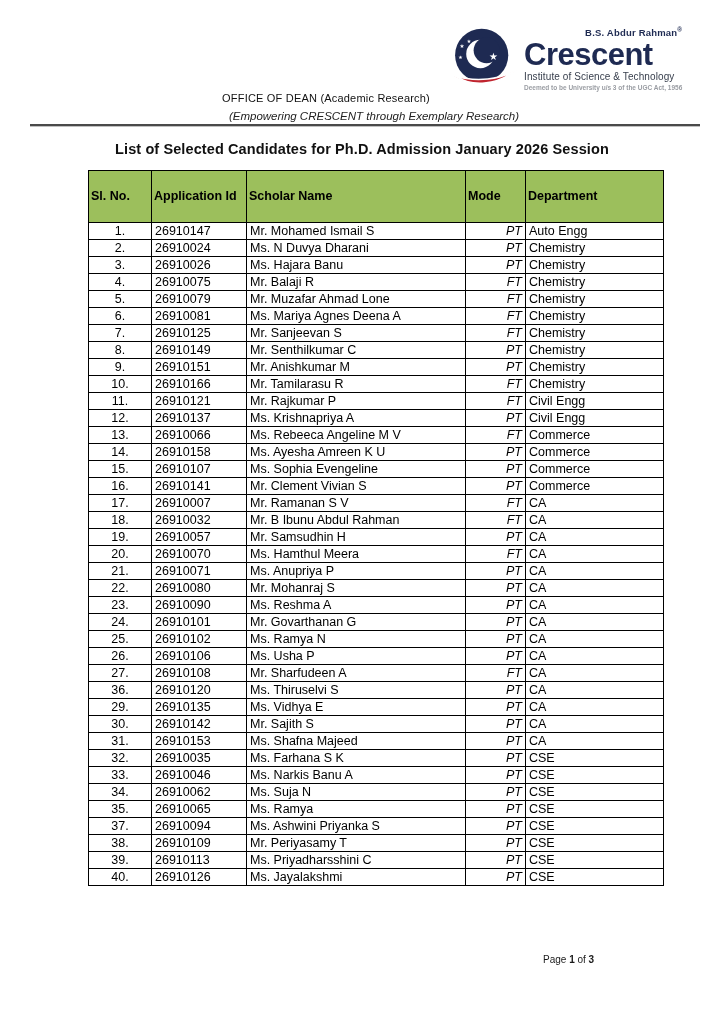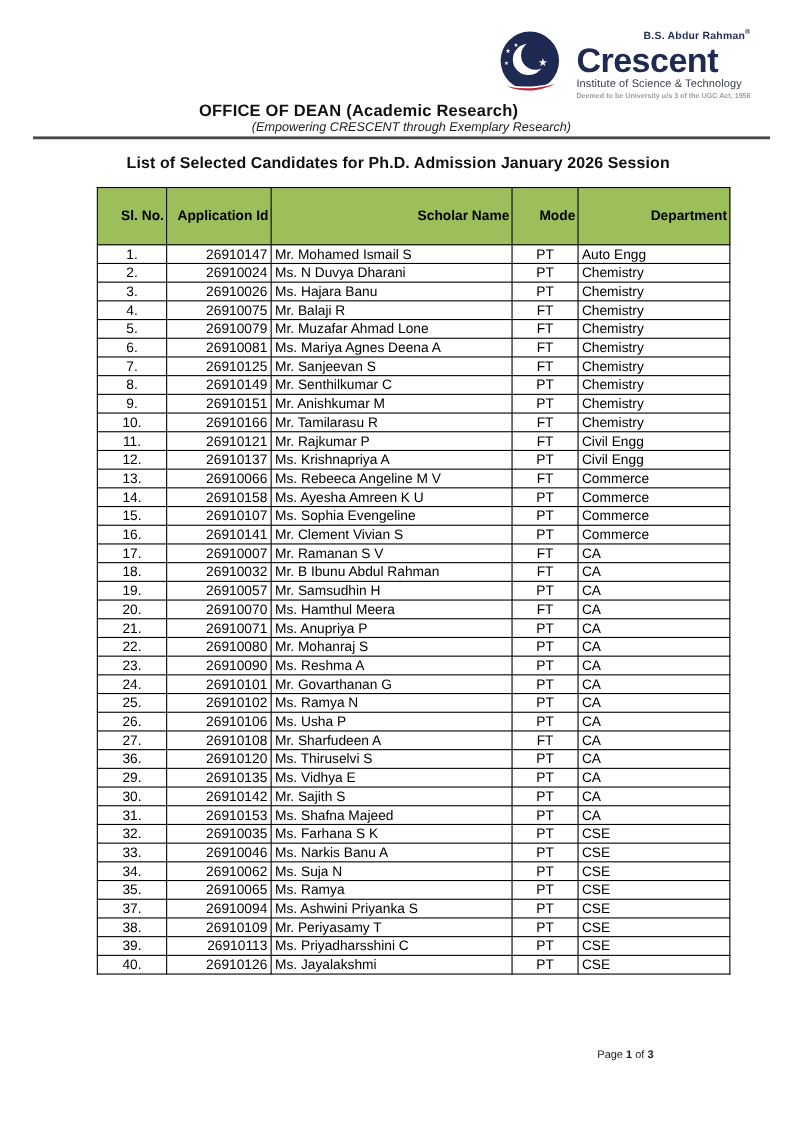--- a/index.html
+++ b/index.html
@@ -32,21 +32,21 @@
   .brand-sub {
     font-size:10px; font-weight:normal; color:#39404e; letter-spacing:.1px; margin-top:1px;
   }
   .brand-tagline {
     font-size:6.5px; color:#9a9da3; font-weight:bold; text-align:right; margin-top:2px; padding-right:2px;
   }
 
   
   .office-line {
     position:absolute; top:92px; left:0; width:652px;
-    text-align:center; font-size:15px; font-weight:bold; color:#111;
+    text-align:center; font-size:11px; font-weight:normal; color:#111;
     letter-spacing:.2px;
   }
   .motto-line {
     position:absolute; top:110px; left:12px; width:724px;
     text-align:center; font-size:11.5px; font-style:italic; color:#222;
   }
   .head-rule {
     position:absolute; top:124px; left:30px; width:670px; height:3px;
     background:linear-gradient(to bottom,#4a4a4a 0,#4a4a4a 2px,#c0c0c0 2px,#c0c0c0 3px);
   }
@@ -65,33 +65,33 @@
     font-size:12.5px;
   }
   table.candidates col.c-sl   { width:63px; }
   table.candidates col.c-app  { width:95px; }
   table.candidates col.c-name { width:219px; }
   table.candidates col.c-mode { width:60px; }
   table.candidates col.c-dept { width:138px; }
   table.candidates th {
     background:#9cbf5c;
     border:1px solid #000;
-    font-weight:bold; text-align:right; vertical-align:middle;
+    font-weight:bold; text-align:left; vertical-align:middle;
     font-size:12.5px; line-height:1.2; padding:18px 2px; height:32px;
   }
   table.candidates td {
     border:1px solid #000;
     height:17px; line-height:1.15;
     padding:0 3px; vertical-align:middle;
     white-space:nowrap; overflow:hidden;
   }
   td.col-sl   { text-align:center; }
-  td.col-appid{ text-align:right; }
+  td.col-appid{ text-align:left; }
   td.col-name { text-align:left; padding-left:9px; }
-  td.col-mode { text-align:center; padding-left:9px; }
+  td.col-mode { text-align:right; padding-left:9px;font-style:italic; }
   td.col-dept { text-align:left; padding-left:8px; }
 
   
   .page-footer {
     position:absolute; top:954px; left:543px;
     font-size:10px; color:#1a1a1a;
   }
   .page-footer b { font-weight:bold; }
 </style>
 </head>

